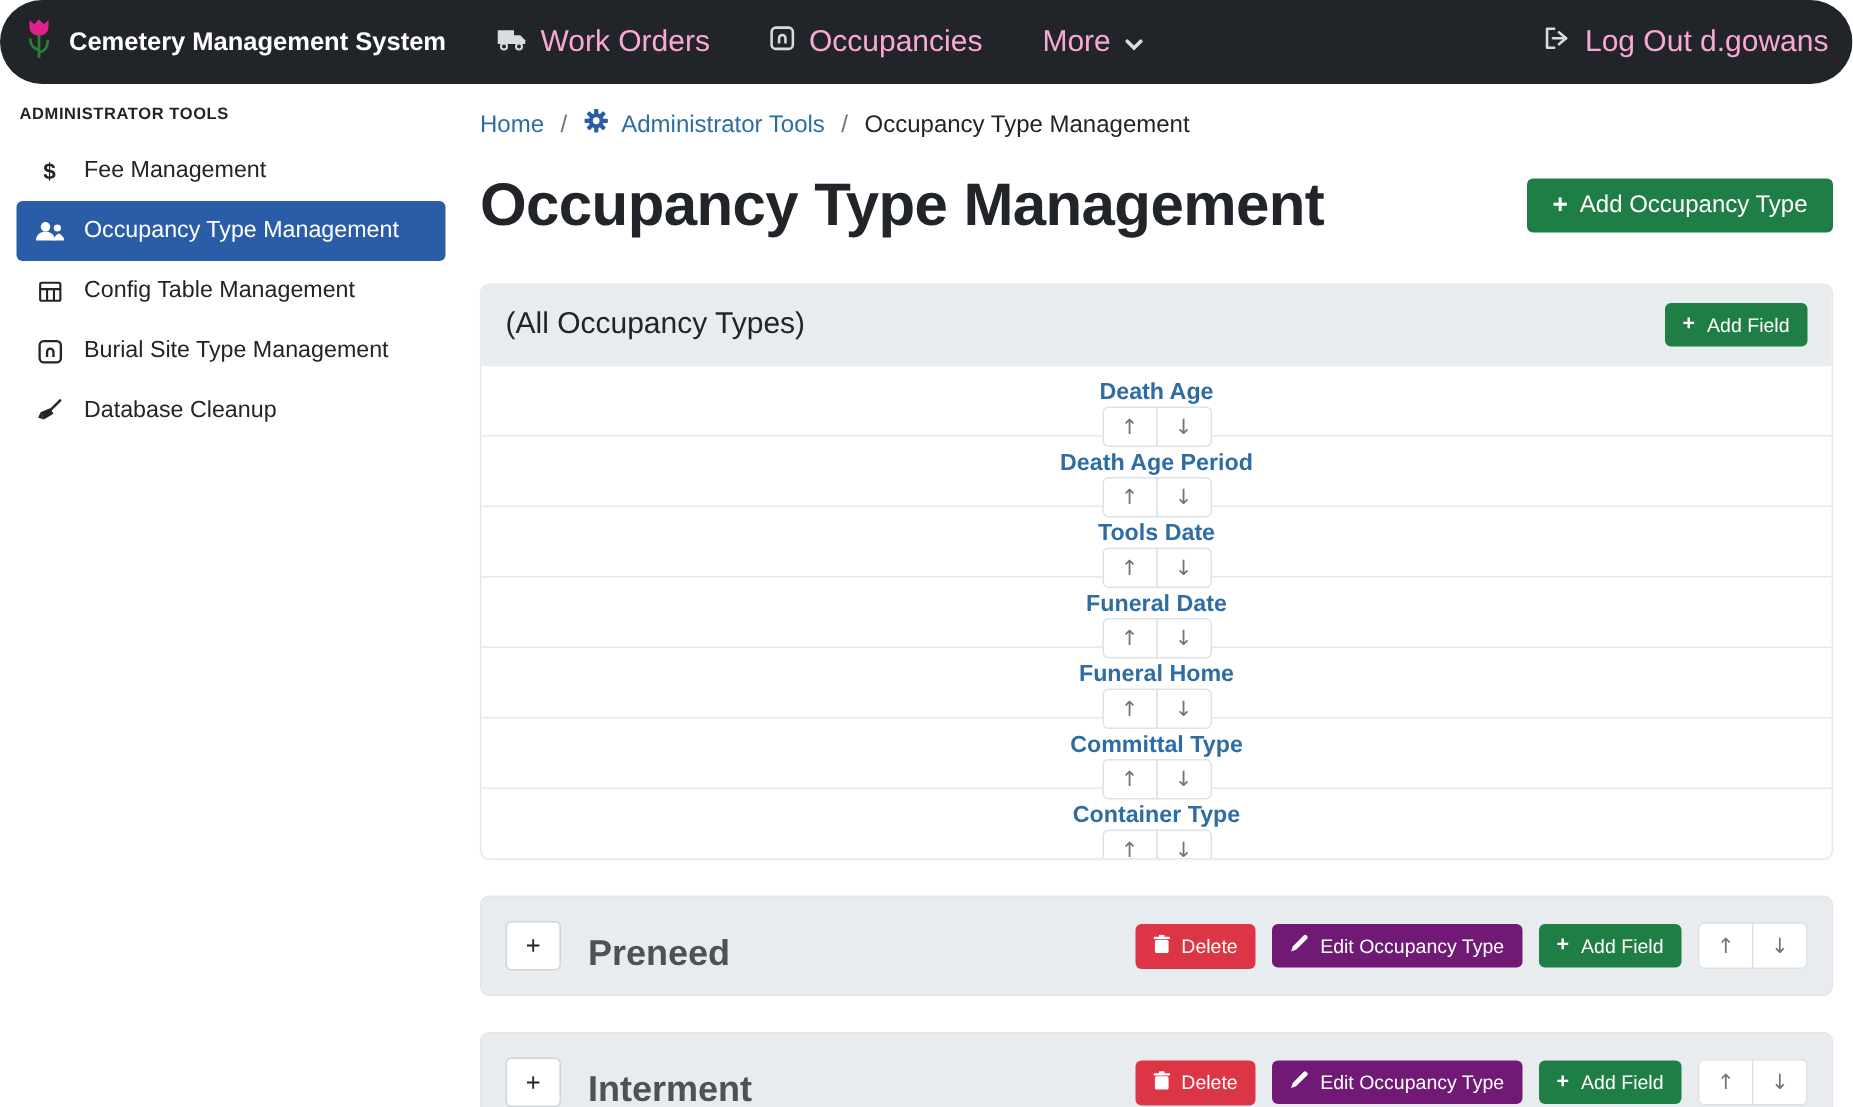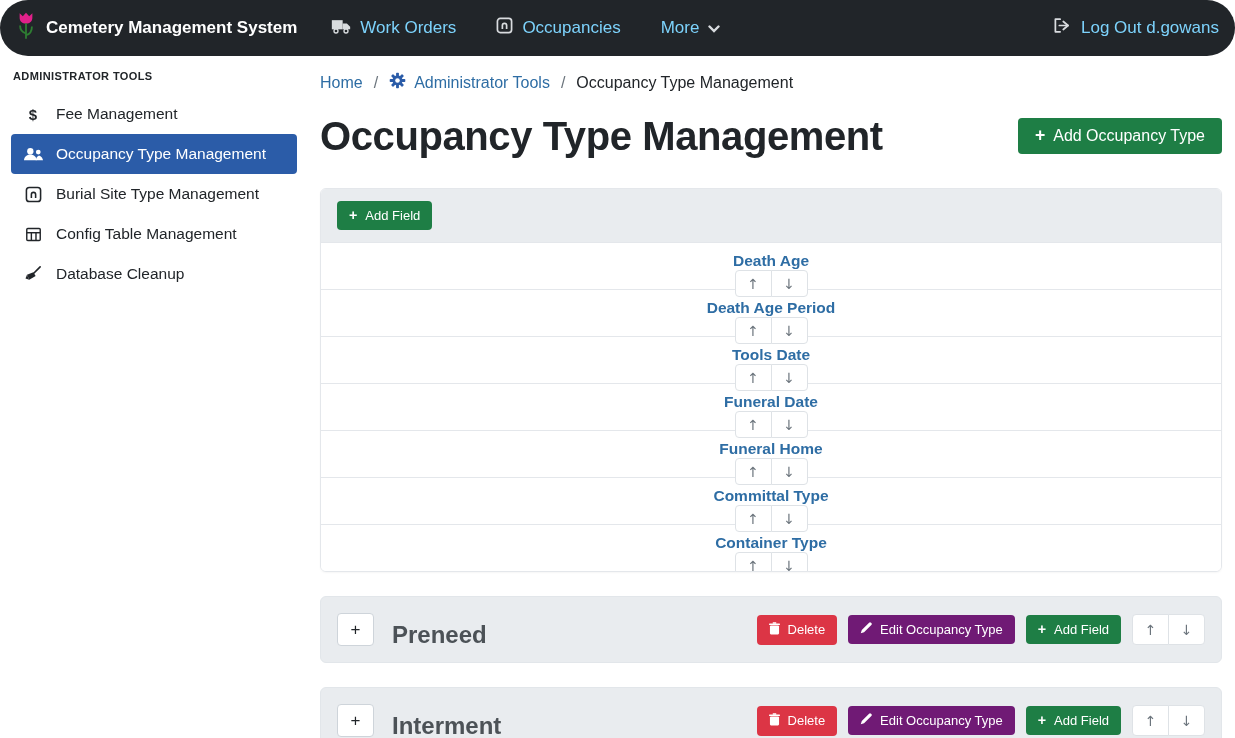--- a/index.html
+++ b/index.html
@@ -14,21 +14,21 @@
 
   
   .navbar {
     height: 56px; background: #212529;
     display: flex; align-items: center;
     padding: 0 16px;
     border-radius: 28px;
   }
   .brand { display: flex; align-items: center; gap: 10px; color: #fff; font-weight: 700; font-size: 17px; cursor: pointer; }
   .nav-links { display: flex; align-items: center; gap: 40px; margin-left: 34px; }
-  .nav-link { display: flex; align-items: center; gap: 9px; color: #7dd3fc; font-size: 17px; text-decoration: none; cursor: pointer; }
+  .nav-link { display: flex; align-items: center; gap: 9px; color: #f9a8d4; font-size: 20px; text-decoration: none; cursor: pointer; }
   .spacer { flex: 1; }
 
   
   .layout { display: flex; height: 682px; overflow: hidden; }
 
   
   .sidebar { width: 308px; flex: 0 0 308px; padding-top: 14px; background: #fff; }
   .sidebar-heading { padding: 0 13px 12px; font-size: 11px; font-weight: 700; letter-spacing: .4px; color: #212529; }
   .side-item {
     display: flex; align-items: center; gap: 13px;
@@ -173,38 +173,38 @@
           <path d="M0 16c0-4.4 3.6-7.5 8-7.5s8 3.1 8 7.5z"></path>
           <circle cx="18" cy="5.5" r="3"></circle>
           <path d="M14.8 16c.4-2.8 2-5 4.2-6 2.6.9 4.6 3.2 5 6z"></path>
         </svg>
       </span>
       <span>Occupancy Type Management</span>
     </div>
 
     <div class="side-item">
       <span class="side-icon">
-        <svg width="17" height="17" viewBox="0 0 24 24" fill="none" stroke="#212529" stroke-width="2.2">
-          <rect x="2" y="2" width="20" height="20" rx="4"></rect>
-          <path d="M9 17v-5a3 3 0 0 1 6 0v5"></path>
-        </svg>
-      </span>
-      <span>Burial Site Type Management</span>
-    </div>
-
-    <div class="side-item">
-      <span class="side-icon">
         <svg width="17" height="17" viewBox="0 0 24 24" fill="none" stroke="#212529" stroke-width="2">
           <rect x="2.5" y="3.5" width="19" height="17" rx="1.5"></rect>
           <path d="M2.5 9.5h19"></path>
           <path d="M9 9.5v11"></path>
           <path d="M15.5 9.5v11"></path>
         </svg>
       </span>
       <span>Config Table Management</span>
+    </div>
+
+    <div class="side-item">
+      <span class="side-icon">
+        <svg width="17" height="17" viewBox="0 0 24 24" fill="none" stroke="#212529" stroke-width="2.2">
+          <rect x="2" y="2" width="20" height="20" rx="4"></rect>
+          <path d="M9 17v-5a3 3 0 0 1 6 0v5"></path>
+        </svg>
+      </span>
+      <span>Burial Site Type Management</span>
     </div>
 
     <div class="side-item">
       <span class="side-icon">
         <svg width="18" height="18" viewBox="0 0 24 24">
           <path d="M21.5 2.5 13 11" stroke="#212529" stroke-width="2.2" stroke-linecap="round" fill="none"></path>
           <path d="M12.5 9.5 4 13l3 6.5 8.5-5z" fill="#212529"></path>
           <path d="M4 13l-2 5 5 1.5" fill="#212529"></path>
         </svg>
       </span>
@@ -241,20 +241,21 @@
     <div class="title-row">
       <h1 class="page-title">Occupancy Type Management</h1>
       <button class="btn btn-green btn-lg">
         <span class="plus-glyph">+</span>
         <span>Add Occupancy Type</span>
       </button>
     </div>
 
     <section class="panel">
       <div class="panel-header">
+        <span class="panel-title">(All Occupancy Types)</span>
         <button class="btn btn-green btn-sm">
           <span class="plus-glyph">+</span>
           <span>Add Field</span>
         </button>
       </div>
       <div>
   <div class="field-row">
     <a class="field-link">Death Age</a>
     <div class="btn-group">
       <button class="arrow-btn">

